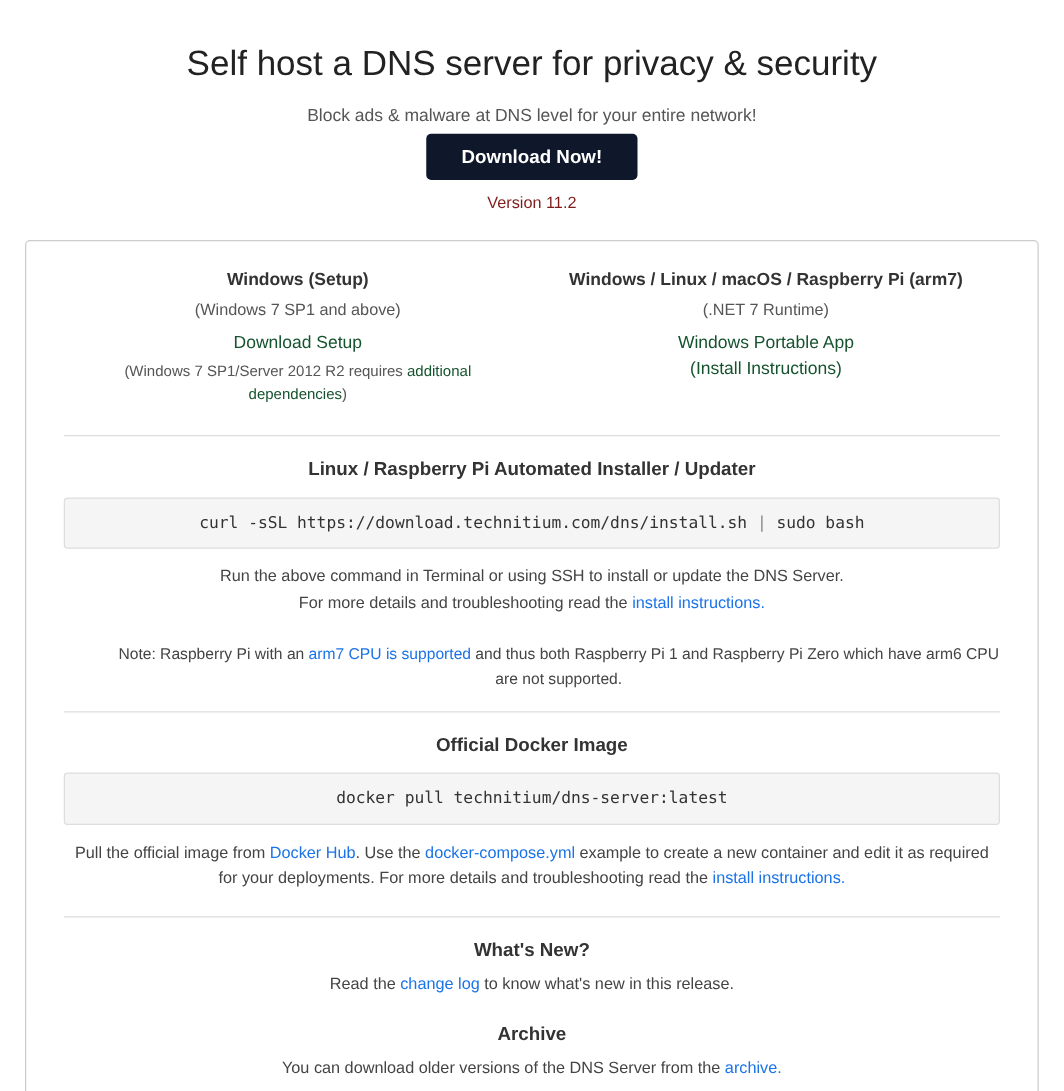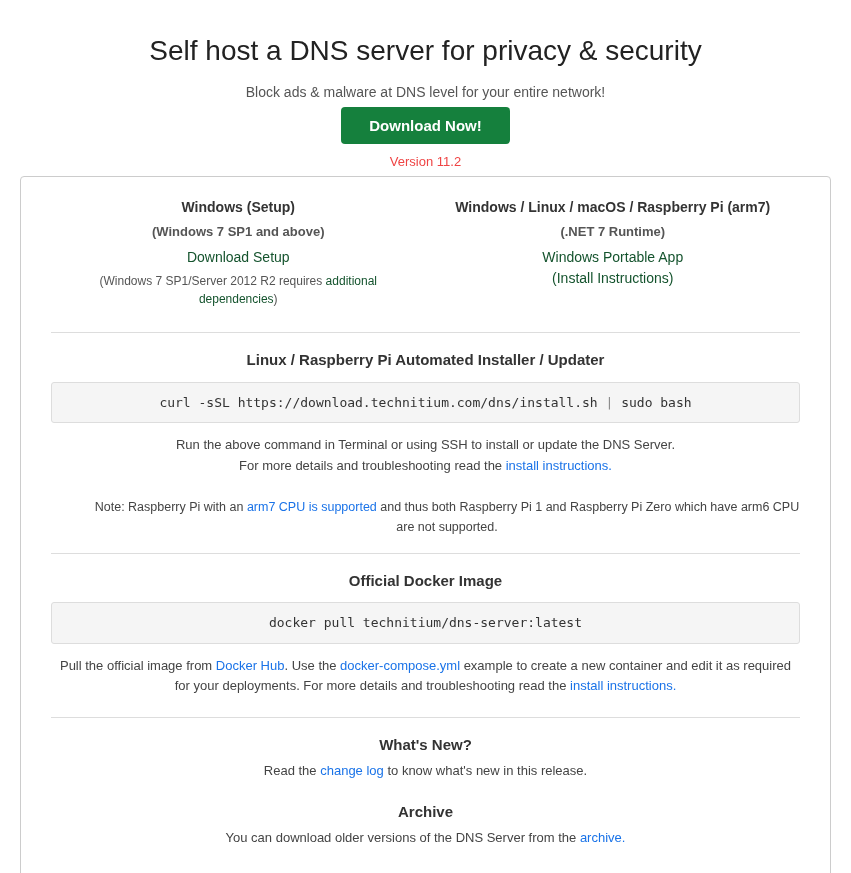--- a/index.html
+++ b/index.html
@@ -24,35 +24,35 @@
     }
     .hero-subtitle {
       text-align: center;
       color: #555;
       font-size: 14px;
       margin-bottom: 4px;
     }
     .download-btn {
       display: block;
       margin: 0 auto 8px;
-      background: #15803d;
+      background: #0f172a;
       color: #fff;
       border: none;
       padding: 10px 28px;
       font-size: 15px;
       font-weight: bold;
       cursor: pointer;
       border-radius: 4px;
       width: fit-content;
     }
     .version-text {
       text-align: center;
-      color: #ef4444;
-      font-size: 13px;
-      margin-bottom: 4px;
+      color: #7f1d1d;
+      font-size: 13px;
+      margin-bottom: 20px;
     }
     .main-box {
       border: 1px solid #ccc;
       border-radius: 4px;
       padding: 20px 30px;
       margin-bottom: 0;
     }
     .two-col {
       display: flex;
       justify-content: space-around;
@@ -65,21 +65,20 @@
     }
     .col-title {
       font-weight: bold;
       font-size: 14px;
       margin-bottom: 4px;
     }
     .col-subtitle {
       font-size: 13px;
       color: #555;
       margin-bottom: 6px;
-      font-weight: bold;
     }
     a { color: #1a73e8; text-decoration: none; }
     .link-blue { color: #14532d; }
     .col-note {
       font-size: 12px;
       color: #555;
       margin-top: 4px;
     }
     .section-title {
       text-align: center;

